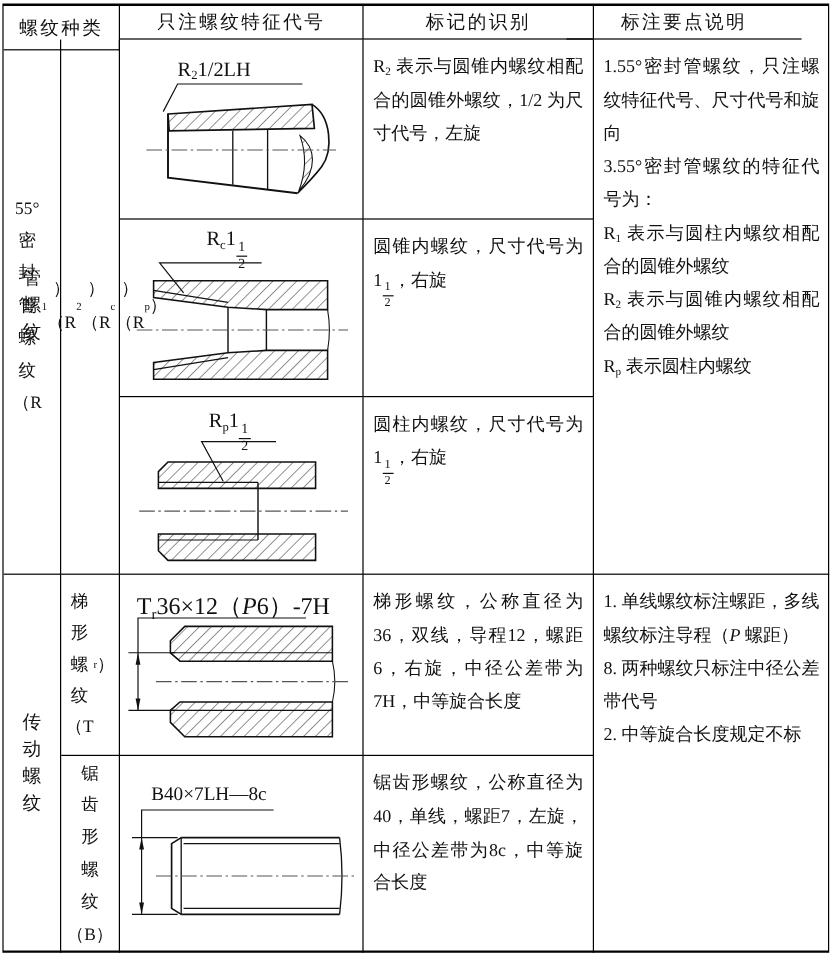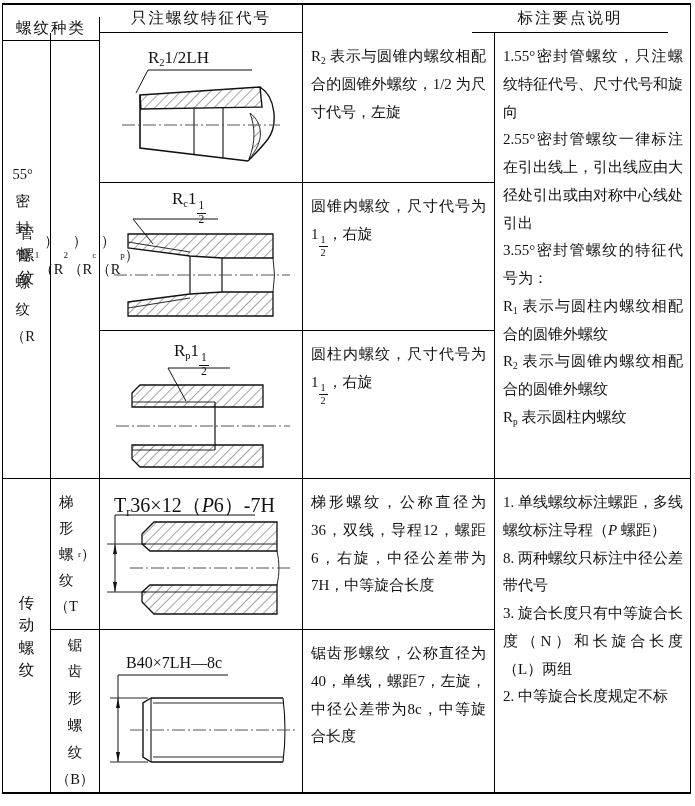--- a/index.html
+++ b/index.html
@@ -24,22 +24,23 @@
   .dcell { overflow:hidden; }
   .dcell svg { display:block; }
   .dlabel { position:absolute; font-size:17px; white-space:nowrap; }
 </style>
 </head>
 <body>
 
 <div class="page">
   <div class="frame"></div>
 
-  <div class="cell hc br bb" style="left:3px;top:17px;width:97px;height:24px;">螺纹种类</div>
+  <div class="cell hc br bb" style="left:3px;top:5px;width:97px;height:37px;">螺纹种类</div>
   <div class="cell hc br bb" style="left:100px;top:5px;width:203px;height:28px;">只注螺纹特征代号</div>
+  <div class="cell hc br bb" style="left:303px;top:5px;width:192px;height:28px;">标记的识别</div>
   <div class="cell hc bb" style="left:472px;top:5px;width:196px;height:28px;">标注要点说明</div>
 
   <div class="cell vstack br bb" style="left:3px;top:33px;width:48px;height:446px;font-size:15.5px;line-height:1.45;">管<br>螺<br>纹</div>
   <div class="cell vstack br bb" style="left:51px;top:33px;width:49px;height:446px;font-size:14.5px;line-height:1.87;">55°<br>密<br>封<br>管<br>螺<br>纹<br>（R<sub>1</sub>）<br>（R<sub>2</sub>）<br>（R<sub>c</sub>）<br>（R<sub>p</sub>）</div>
 
   <div class="cell dcell br bb" style="left:100px;top:33px;width:203px;height:150px;">
     <svg width="202" height="149" viewBox="0 0 202 149">
       <defs>
         <pattern id="h1" width="7" height="7" patternUnits="userSpaceOnUse" patternTransform="rotate(45)">
           <line x1="0" y1="0" x2="0" y2="7" stroke="#333" stroke-width="0.9"></line>
@@ -53,21 +54,20 @@
       <path d="M160,54 C176,64 178,92 168,106 C162,114 154,122 148,128" fill="none" stroke="#111" stroke-width="1.4"></path>
       <path d="M150,80 C163,90 165,108 149,126 C156,108 155,94 150,80 Z" fill="url(#h1)" stroke="#111" stroke-width="0.9"></path>
       <line x1="22" y1="92" x2="180" y2="92" stroke="#555" stroke-width="1" stroke-dasharray="13 3 2 3"></line>
     </svg>
     <div class="dlabel" style="left:48px;top:15px;">R<sub>2</sub>1/2LH</div>
   </div>
   <div class="cell txt br bb" style="left:303px;top:33px;width:192px;height:150px;">R<sub>2</sub> 表示与圆锥内螺纹相配合的圆锥外螺纹，1/2 为尺寸代号，左旋</div>
 
   <div class="cell txt bb" style="left:495px;top:33px;width:196px;height:446px;">
     <p>1.55°密封管螺纹，只注螺纹特征代号、尺寸代号和旋向</p>
-    <p>2.55°密封管螺纹一律标注在引出线上，引出线应由大径处引出或由对称中心线处引出</p>
     <p>3.55°密封管螺纹的特征代号为：</p>
     <p>R<sub>1</sub> 表示与圆柱内螺纹相配合的圆锥外螺纹</p>
     <p>R<sub>2</sub> 表示与圆锥内螺纹相配合的圆锥外螺纹</p>
     <p>R<sub>p</sub> 表示圆柱内螺纹</p>
   </div>
 
   <div class="cell dcell br bb" style="left:100px;top:183px;width:203px;height:148px;">
     <svg width="202" height="147" viewBox="0 0 202 147">
       <defs>
         <pattern id="h2" width="7" height="7" patternUnits="userSpaceOnUse" patternTransform="rotate(45)">
@@ -141,21 +141,20 @@
       <path d="M177,72 q4,17 0,34" fill="none" stroke="#111" stroke-width="0.9"></path>
       <line x1="30" y1="89" x2="192" y2="89" stroke="#555" stroke-width="1" stroke-dasharray="13 3 2 3"></line>
     </svg>
     <div class="dlabel" style="left:14px;top:13px;font-size:20px;">T<sub>r</sub>36×12（<i>P</i>6）-7H</div>
   </div>
   <div class="cell txt br bb" style="left:303px;top:479px;width:192px;height:151px;">梯形螺纹，公称直径为36，双线，导程12，螺距6，右旋，中径公差带为7H，中等旋合长度</div>
 
   <div class="cell txt" style="left:495px;top:479px;width:196px;height:315px;">
     <p>1. 单线螺纹标注螺距，多线螺纹标注导程（<i>P</i> 螺距）</p>
     <p>8. 两种螺纹只标注中径公差带代号</p>
-    <p>3. 旋合长度只有中等旋合长度（N）和长旋合长度（L）两组</p>
     <p>2. 中等旋合长度规定不标</p>
   </div>
 
   <div class="cell vstack br" style="left:51px;top:630px;width:49px;height:164px;font-size:14.5px;line-height:1.85;">锯<br>齿<br>形<br>螺<br>纹<br>（B）</div>
 
   <div class="cell dcell br" style="left:100px;top:630px;width:203px;height:164px;">
     <svg width="202" height="163" viewBox="0 0 202 163">
       <path d="M128,45 L18,45 L18,132" fill="none" stroke="#111" stroke-width="1"></path>
       <polygon points="18,68 16,78 20,78" fill="#111"></polygon>
       <polygon points="18,132 16,122 20,122" fill="#111"></polygon>

